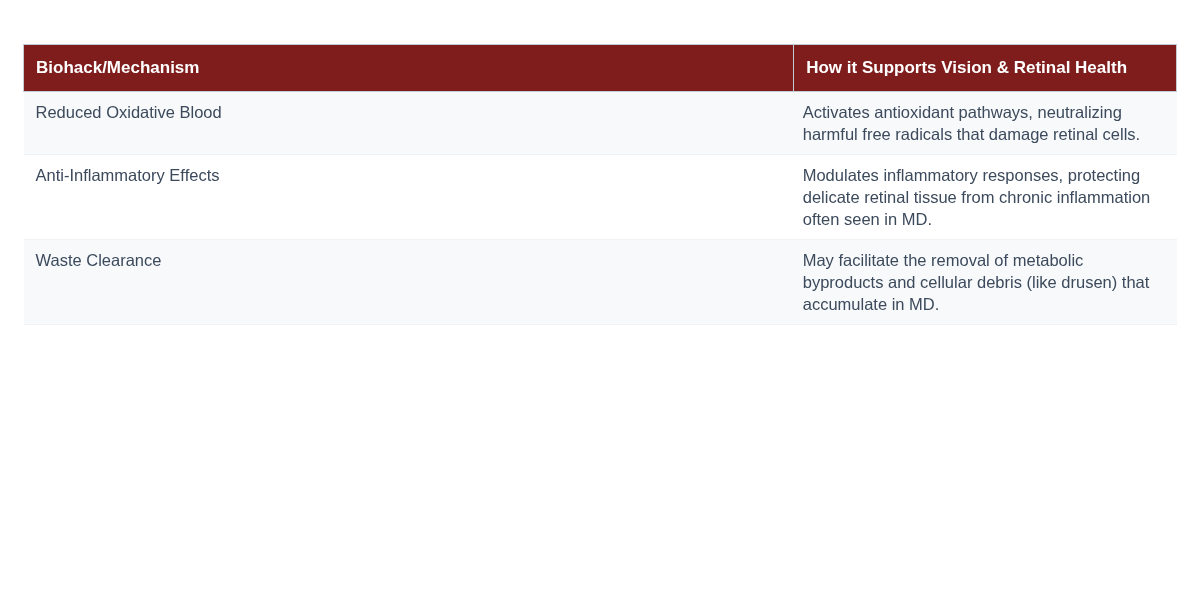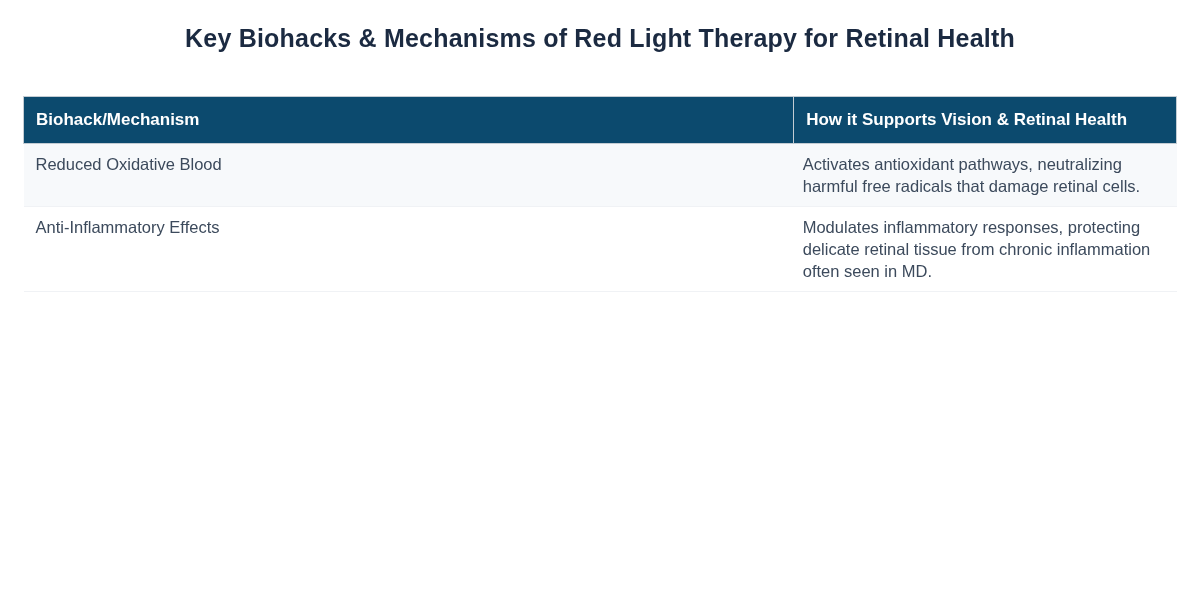--- a/index.html
+++ b/index.html
@@ -30,21 +30,21 @@
   }
   table.info-table {
     width: 100%;
     border-collapse: collapse;
     table-layout: fixed;
   }
   table.info-table col.col-mechanism { width: 66.8%; }
   table.info-table col.col-description { width: 33.2%; }
 
   table.info-table thead th {
-    background: #0c4a6e;
+    background: #7f1d1d;
     color: #ffffff;
     font-size: 17px;
     font-weight: bold;
     text-align: left;
     height: 46px;
     padding: 0 10px 0 12px;
     border: 1px solid #c3ccd3;
     vertical-align: middle;
   }
   table.info-table tbody td {
@@ -65,21 +65,20 @@
   }
   table.info-table tbody tr {
     border-bottom: 1px solid #f0f2f5;
   }
 </style>
 </head>
 <body>
 
 <div class="page">
 
-  <h1 class="page-title">Key Biohacks &amp; Mechanisms of Red Light Therapy for Retinal Health</h1>
 
   <div class="table-wrap">
     <table class="info-table">
       <colgroup>
         <col class="col-mechanism">
         <col class="col-description">
       </colgroup>
       <thead>
         <tr>
           <th>Biohack/Mechanism</th>
@@ -88,17 +87,21 @@
       </thead>
       <tbody>
         <tr>
           <td class="mechanism-cell">Reduced Oxidative Blood</td>
           <td class="description-cell">Activates antioxidant pathways, neutralizing harmful free radicals that damage retinal cells.</td>
         </tr>
         <tr>
           <td class="mechanism-cell">Anti-Inflammatory Effects</td>
           <td class="description-cell">Modulates inflammatory responses, protecting delicate retinal tissue from chronic inflammation often seen in MD.</td>
         </tr>
+        <tr>
+          <td class="mechanism-cell">Waste Clearance</td>
+          <td class="description-cell">May facilitate the removal of metabolic byproducts and cellular debris (like drusen) that accumulate in MD.</td>
+        </tr>
       </tbody>
     </table>
   </div>
 
 </div>
 
 </body></html>

